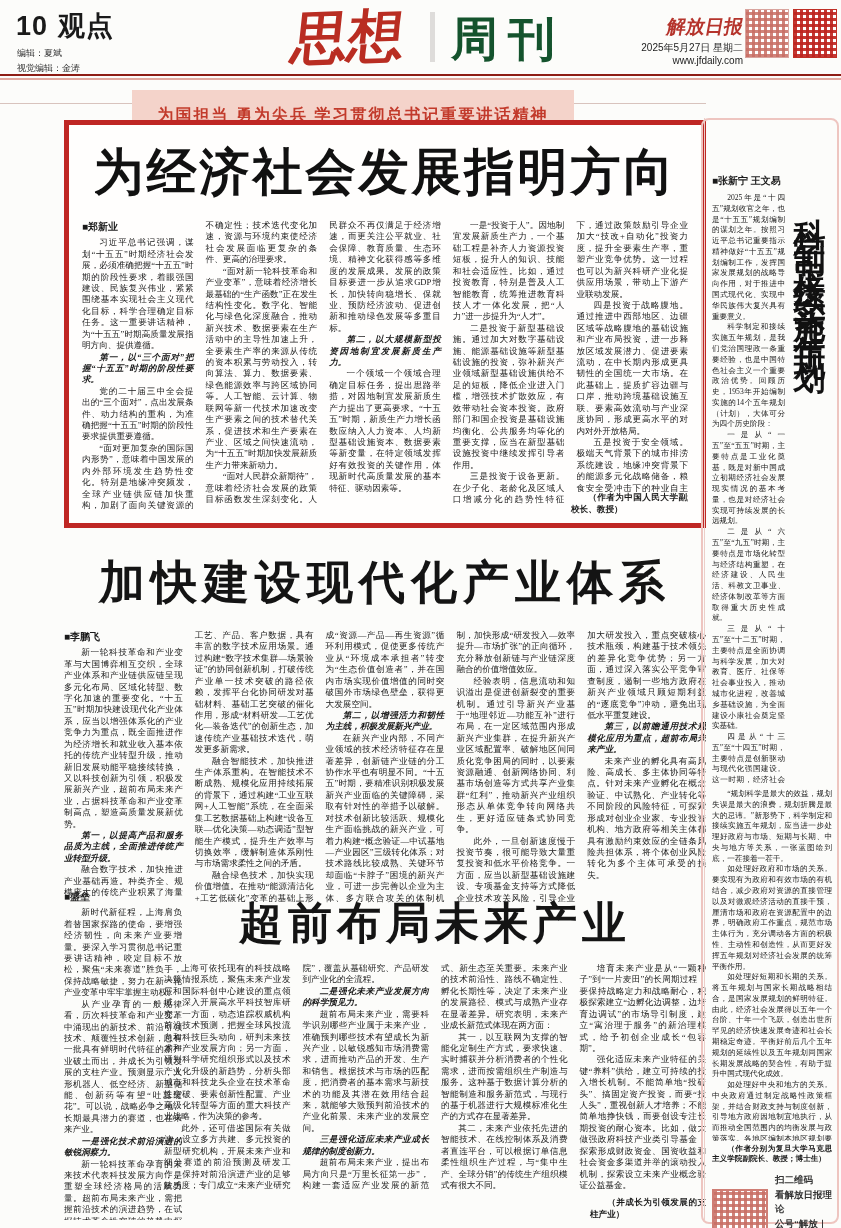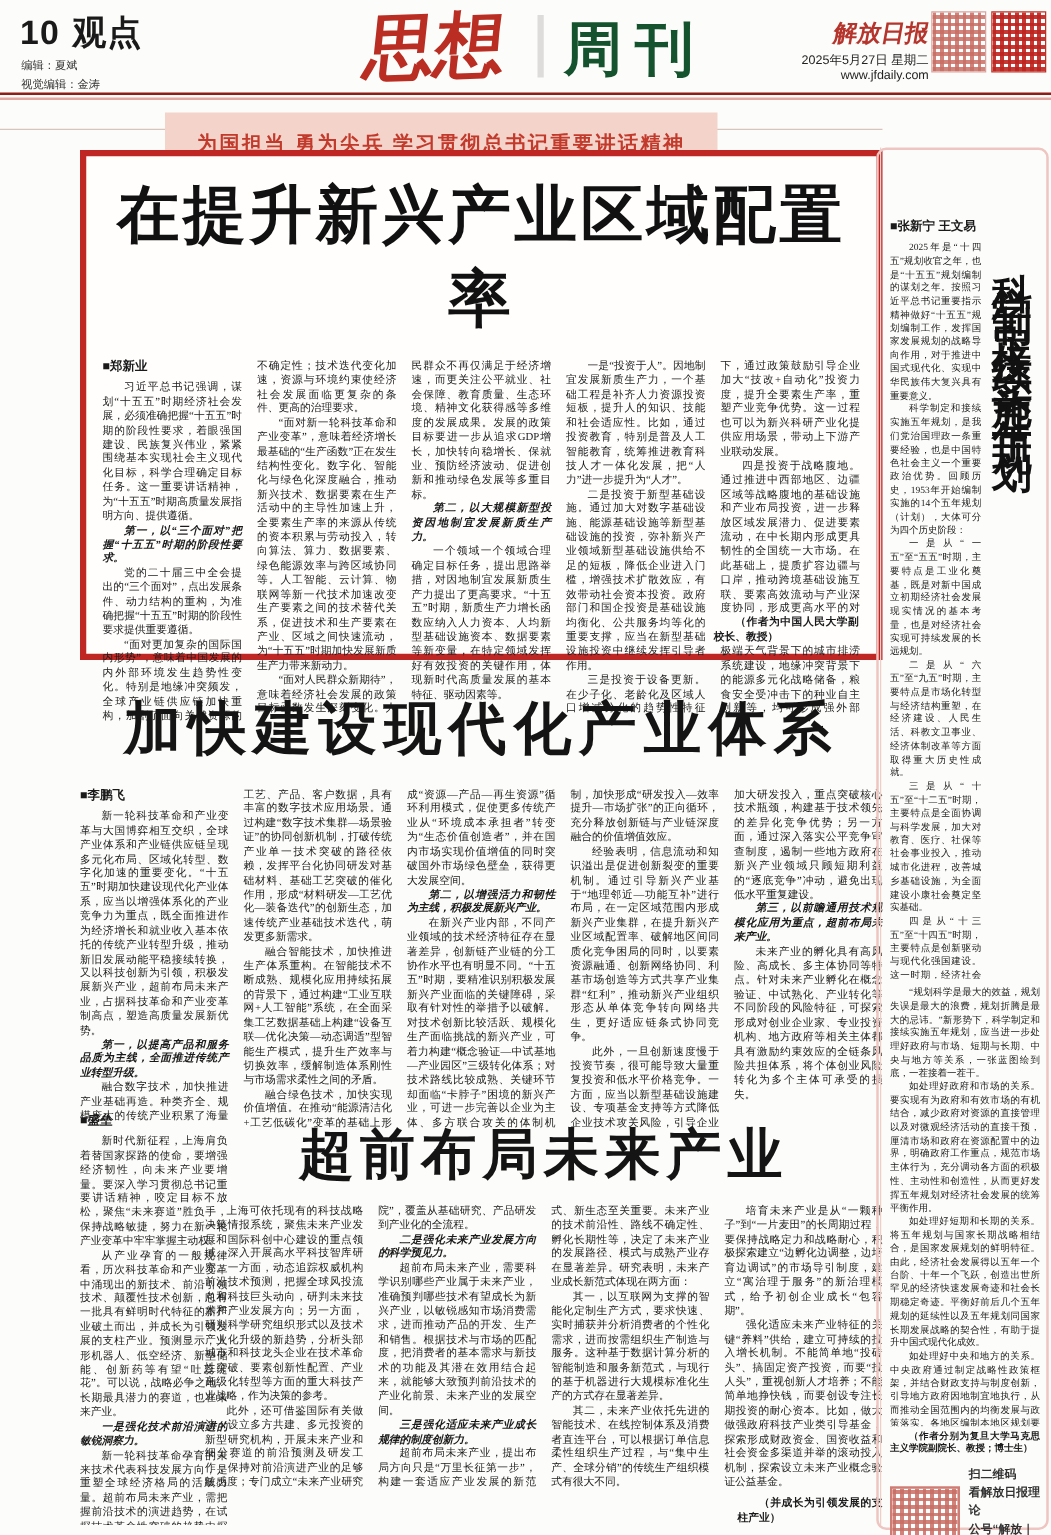--- a/index.html
+++ b/index.html
@@ -7,21 +7,21 @@
         font-family:"Liberation Serif",serif;color:#1a1a1a;overflow:hidden;}
   p{margin:0;text-indent:2em;}
   .byline{font-weight:bold;font-size:10px;text-indent:0;margin:0 0 4px 0;font-family:"Liberation Sans",sans-serif;}
   .sub{font-weight:bold;font-style:italic;}
 
   
   .pageno{position:absolute;left:16px;top:8px;font-family:"Liberation Sans",sans-serif;
           font-size:27px;font-weight:bold;letter-spacing:1px;}
   .pageno .sec{margin-left:10px;}
   .eds{position:absolute;left:17px;top:46px;font-size:9px;color:#333;line-height:1.65;
-       font-family:Liberation Mono, monospace;}
+       font-family:Liberation Sans, sans-serif;}
   .masthead{position:absolute;left:292px;top:0px;font-size:56px;font-weight:900;color:#b92d22;
             transform:skewX(-8deg) rotate(-2deg);font-family:"Liberation Sans",sans-serif;}
   .mh-div{position:absolute;left:430px;top:12px;width:5px;height:50px;background:#dedcda;}
   .mh-sub{position:absolute;left:451px;top:8px;font-size:47px;font-weight:900;color:#14532d;
           letter-spacing:10px;font-family:"Liberation Sans",sans-serif;}
   .paper{position:absolute;right:98px;top:14px;text-align:right;font-family:"Liberation Sans",sans-serif;}
   .paper-logo{color:#b5342c;font-size:19px;font-weight:bold;display:inline-block;transform:skewX(-10deg);}
   .paper-date{font-size:10px;color:#222;margin-top:1px;}
   .paper-site{font-size:10px;color:#222;}
   .qr{position:absolute;top:9px;width:42px;height:47px;border:1px solid #d9a49e;
@@ -110,21 +110,21 @@
   </div>
   <div class="qr qr1"></div>
   <div class="qr qr2"></div>
   <div class="hrule"></div>
 
   <div class="banner">
     <div class="banner-pill">为国担当 勇为尖兵 学习贯彻总书记重要讲话精神</div>
   </div>
 
   <div class="a1">
-    <h1>在提升新兴产业区域配置率</h1>
+    <h1>为经济社会发展指明方向</h1>
     <div class="colbody a1-body">
       <p class="byline">■郑新业</p>
       <p>习近平总书记强调，谋划“十五五”时期经济社会发展，必须准确把握“十五五”时期的阶段性要求，着眼强国建设、民族复兴伟业，紧紧围绕基本实现社会主义现代化目标，科学合理确定目标任务。这一重要讲话精神，为“十五五”时期高质量发展指明方向、提供遵循。</p>
       <p class="sub">第一，以“三个面对”把握“十五五”时期的阶段性要求。</p>
       <p>党的二十届三中全会提出的“三个面对”，点出发展条件、动力结构的重构，为准确把握“十五五”时期的阶段性要求提供重要遵循。</p>
       <p>“面对更加复杂的国际国内形势”，意味着中国发展的内外部环境发生趋势性变化。特别是地缘冲突频发，全球产业链供应链加快重构，加剧了面向关键资源的不确定性；技术迭代变化加速，资源与环境约束使经济社会发展面临更复杂的条件、更高的治理要求。</p>
       <p>“面对新一轮科技革命和产业变革”，意味着经济增长最基础的“生产函数”正在发生结构性变化。数字化、智能化与绿色化深度融合，推动新兴技术、数据要素在生产活动中的主导性加速上升，全要素生产率的来源从传统的资本积累与劳动投入，转向算法、算力、数据要素、绿色能源效率与跨区域协同等。人工智能、云计算、物联网等新一代技术加速改变生产要素之间的技术替代关系，促进技术和生产要素在产业、区域之间快速流动，为“十五五”时期加快发展新质生产力带来新动力。</p>
       <p>“面对人民群众新期待”，意味着经济社会发展的政策目标函数发生深刻变化。人民群众不再仅满足于经济增速，而更关注公平就业、社会保障、教育质量、生态环境、精神文化获得感等多维度的发展成果。发展的政策目标要进一步从追求GDP增长，加快转向稳增长、保就业、预防经济波动、促进创新和推动绿色发展等多重目标。</p>
       <p class="sub">第二，以大规模新型投资因地制宜发展新质生产力。</p>
       <p>一个领域一个领域合理确定目标任务，提出思路举措，对因地制宜发展新质生产力提出了更高要求。“十五五”时期，新质生产力增长函数应纳入人力资本、人均新型基础设施资本、数据要素等新变量，在特定领域发挥好有效投资的关键作用，体现新时代高质量发展的基本特征、驱动因素等。</p>

